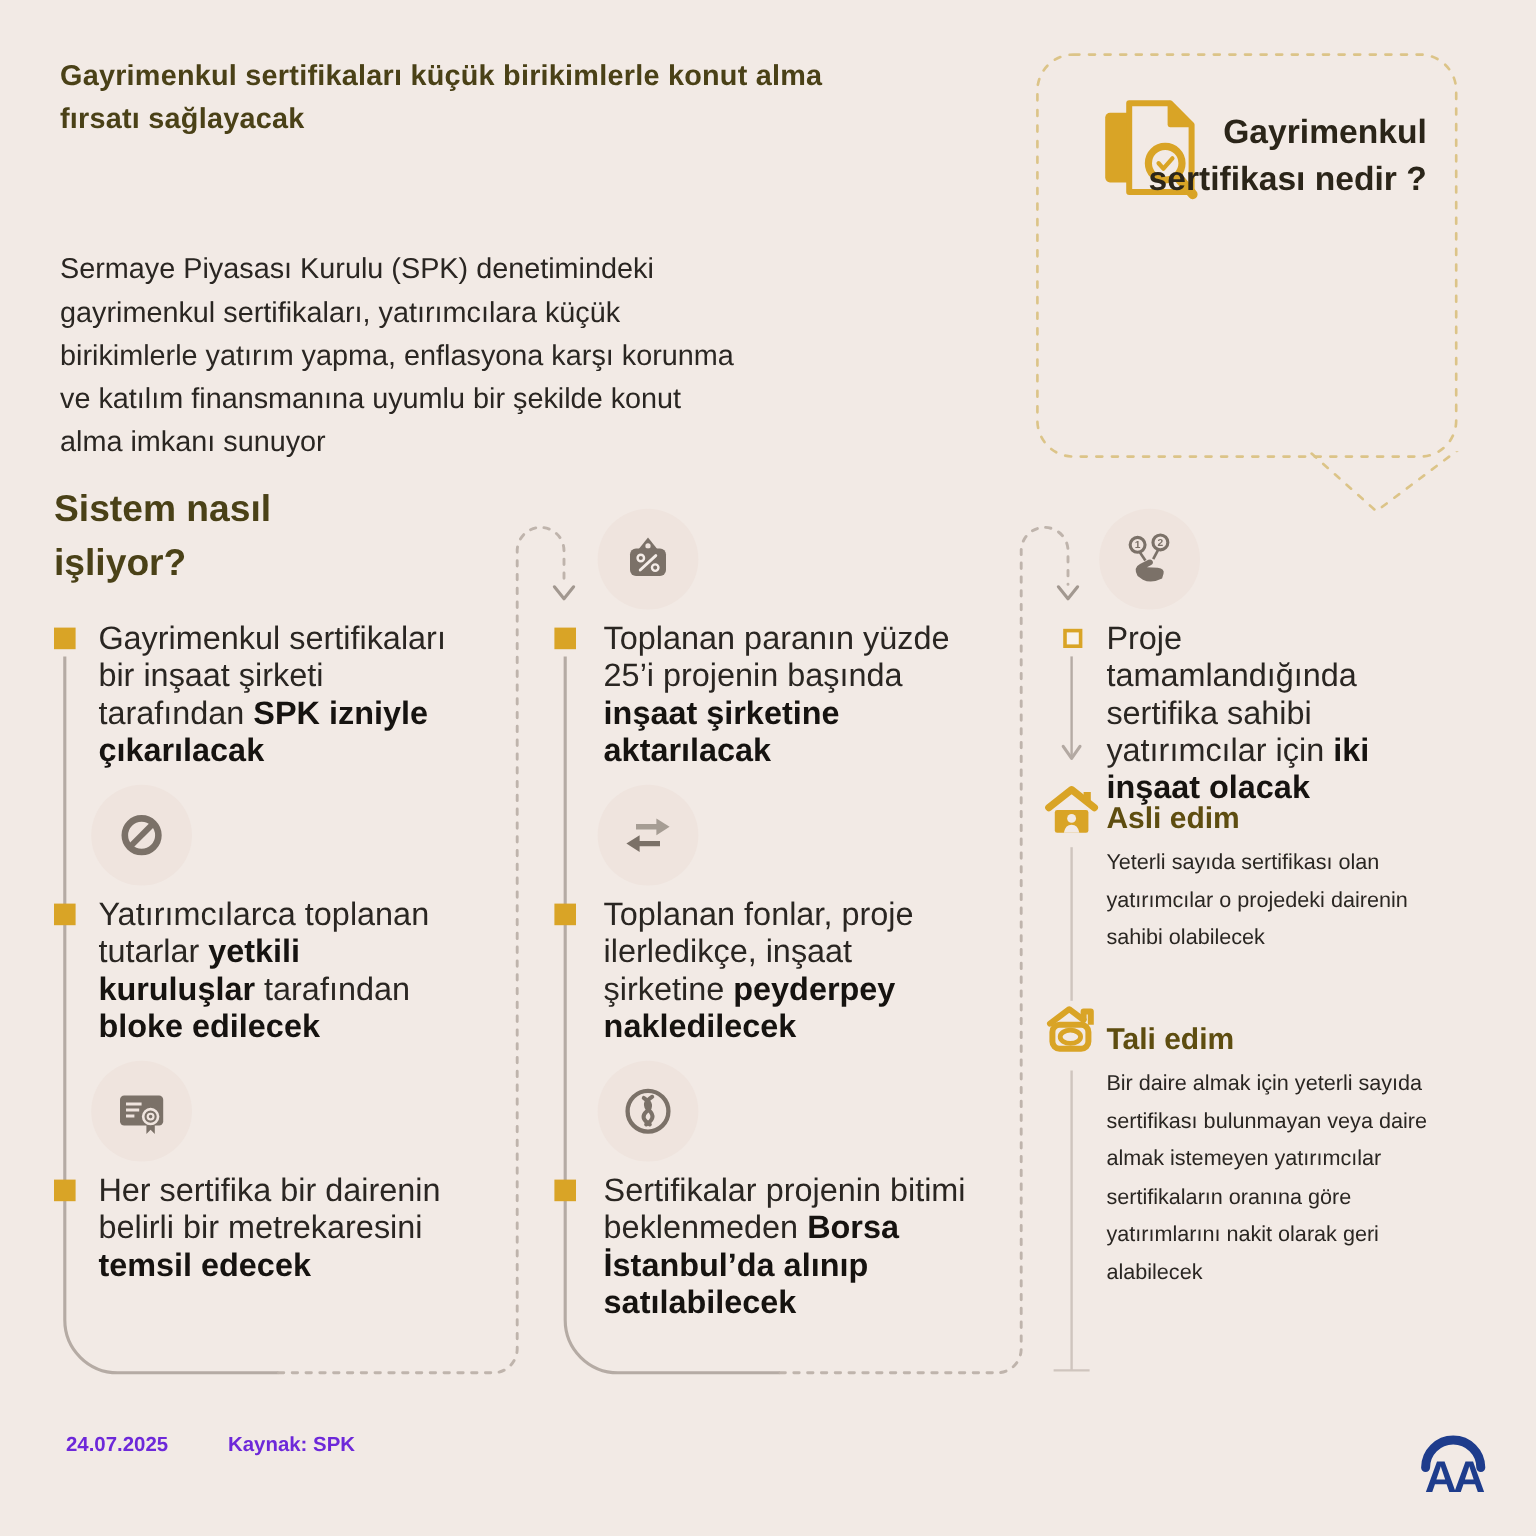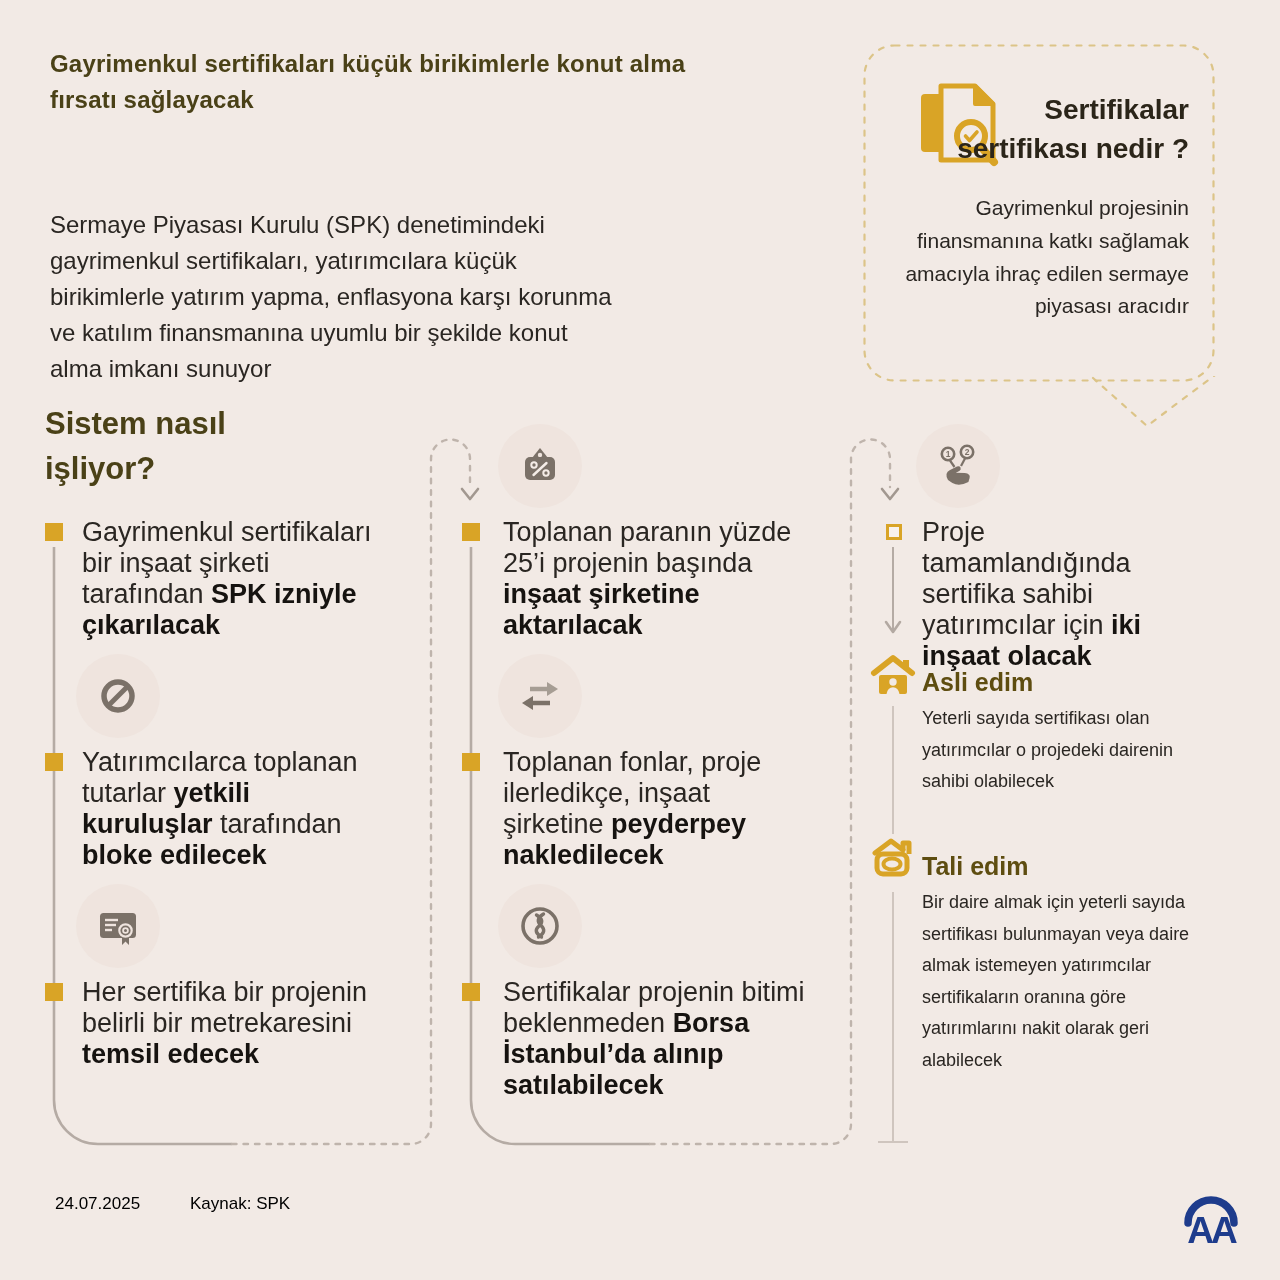--- a/index.html
+++ b/index.html
@@ -18,21 +18,21 @@
   .bullet-sq{width:18px;height:18px;background:var(--c-gold)}
   .bullet-sq.hollow{width:16px;height:16px;background:#f8f2ec;border:3px solid var(--c-gold)}
   .item-text{font-size:27px;line-height:31px;color:var(--c-text)}
   .item-text .bold{font-weight:700;color:var(--c-bold)}
   .icon-circle{width:84px;height:84px;border-radius:50%;background:var(--c-circle);display:flex;align-items:center;justify-content:center}
   .infobox{width:352px;height:338px;border-radius:30px}
   .infobox h2{font-size:28px;font-weight:700;line-height:1.4;color:var(--c-heading);text-align:right}
   .infobox .body{font-size:21px;line-height:1.56;color:var(--c-text);text-align:right}
   .edim-heading{font-size:25px;font-weight:700;color:var(--c-edim)}
   .edim-body{font-size:18px;line-height:31.5px;color:var(--c-text)}
-  .footer-text{font-size:17px;font-weight:400;color:#000000}
+  .footer-text{font-size:17px;font-weight:700;color:#6d28d9}
   svg{display:block}
   .dashpath{stroke:var(--c-dash);stroke-width:2.4;fill:none;stroke-dasharray:4.5 7;stroke-linecap:round}
   .solidpath{stroke:var(--c-line);stroke-width:2.6;fill:none}
   .thinline{stroke:#cfc5be;stroke-width:2;fill:none}
   .chev{stroke:#a29890;stroke-width:2.6;fill:none;stroke-linecap:round;stroke-linejoin:round}
   .boxdash{stroke:var(--c-boxborder);stroke-width:2.2;fill:none;stroke-dasharray:5 8;stroke-linecap:round}
 </style>
 </head>
 <body>
 
@@ -62,22 +62,21 @@
     <rect class="boxdash" x="1.5" y="1.5" width="349" height="335" rx="30"></rect>
   </svg>
   <svg class="abs" style="left:56px;top:36px" width="88" height="94" viewBox="0 0 88 94">
     <rect x="2" y="14" width="42" height="58" rx="4" fill="var(--c-gold)"></rect>
     <path d="M22 6 H56 L74 24 V80 H22 Z" fill="var(--c-bg)" stroke="var(--c-gold)" stroke-width="5" stroke-linejoin="round"></path>
     <path d="M56 6 V24 H74 Z" fill="var(--c-gold)" stroke="var(--c-gold)" stroke-width="4" stroke-linejoin="round"></path>
     <circle cx="52" cy="56" r="14" fill="var(--c-bg)" stroke="var(--c-gold)" stroke-width="6"></circle>
     <path d="M46.5 56 l4 4.5 l7.5 -8.5" fill="none" stroke="var(--c-gold)" stroke-width="3.6" stroke-linecap="round" stroke-linejoin="round"></path>
     <line x1="62.5" y1="67.5" x2="75" y2="82" stroke="var(--c-gold)" stroke-width="8" stroke-linecap="round"></line>
   </svg>
-  <h2 class="abs" style="right:26px;top:46px;width:262px">Sertifikalar sertifikası nedir ?</h2>
-  <p class="body abs" style="right:26px;top:148px;width:292px">Gayrimenkul projesinin finansmanına katkı sağlamak amacıyla ihraç edilen sermaye piyasası aracıdır</p>
+  <h2 class="abs" style="right:26px;top:46px;width:262px">Gayrimenkul sertifikası nedir ?</h2>
 </div>
 <svg class="abs" style="left:1085px;top:376px" width="140" height="56" viewBox="0 0 140 56">
   <path class="boxdash" d="M8,2 L62,50 L134,-4"></path>
 </svg>
 
 <h2 class="abs section-heading" style="left:45px;top:402px;width:250px">Sistem nasıl işliyor?</h2>
 
 <div class="abs bullet-sq" style="left:45px;top:523px"></div>
 <p class="abs item-text" style="left:82px;top:517px;width:295px"><span>Gayrimenkul sertifikaları bir inşaat şirketi tarafından </span><span class="bold">SPK izniyle çıkarılacak</span></p>
 
@@ -95,21 +94,21 @@
     <rect x="4" y="9" width="36" height="25" rx="3.5" fill="var(--c-icon)"></rect>
     <line x1="9" y1="16" x2="22" y2="16" stroke="var(--c-circle)" stroke-width="2.4"></line>
     <line x1="9" y1="21" x2="20" y2="21" stroke="var(--c-circle)" stroke-width="2.4"></line>
     <line x1="9" y1="26" x2="16" y2="26" stroke="var(--c-circle)" stroke-width="2.4"></line>
     <path d="M26 31 L26 41 L29.5 37.5 L33 41 L33 31 Z" fill="var(--c-icon)"></path>
     <circle cx="29.5" cy="26.5" r="6.2" fill="var(--c-icon)" stroke="var(--c-circle)" stroke-width="2.2"></circle>
     <circle cx="29.5" cy="26.5" r="2.4" fill="none" stroke="var(--c-circle)" stroke-width="1.8"></circle>
   </svg>
 </div>
 <div class="abs bullet-sq" style="left:45px;top:983px"></div>
-<p class="abs item-text" style="left:82px;top:977px;width:295px"><span>Her sertifika bir projenin belirli bir metrekaresini </span><span class="bold">temsil edecek</span></p>
+<p class="abs item-text" style="left:82px;top:977px;width:295px"><span>Her sertifika bir dairenin belirli bir metrekaresini </span><span class="bold">temsil edecek</span></p>
 
 <div class="abs icon-circle" style="left:498px;top:424px">
   <svg width="44" height="44" viewBox="0 0 44 44">
     <path d="M14 14 L22 4 L30 14 Z" fill="var(--c-icon)"></path>
     <circle cx="22" cy="11" r="2.2" fill="var(--c-circle)"></circle>
     <rect x="7" y="13" width="30" height="23" rx="5" fill="var(--c-icon)"></rect>
     <circle cx="16" cy="21" r="2.7" fill="none" stroke="#f4ece7" stroke-width="2"></circle>
     <circle cx="28" cy="29" r="2.7" fill="none" stroke="#f4ece7" stroke-width="2"></circle>
     <line x1="28.5" y1="19" x2="15.5" y2="31" stroke="#f4ece7" stroke-width="2.4" stroke-linecap="round"></line>
   </svg>

